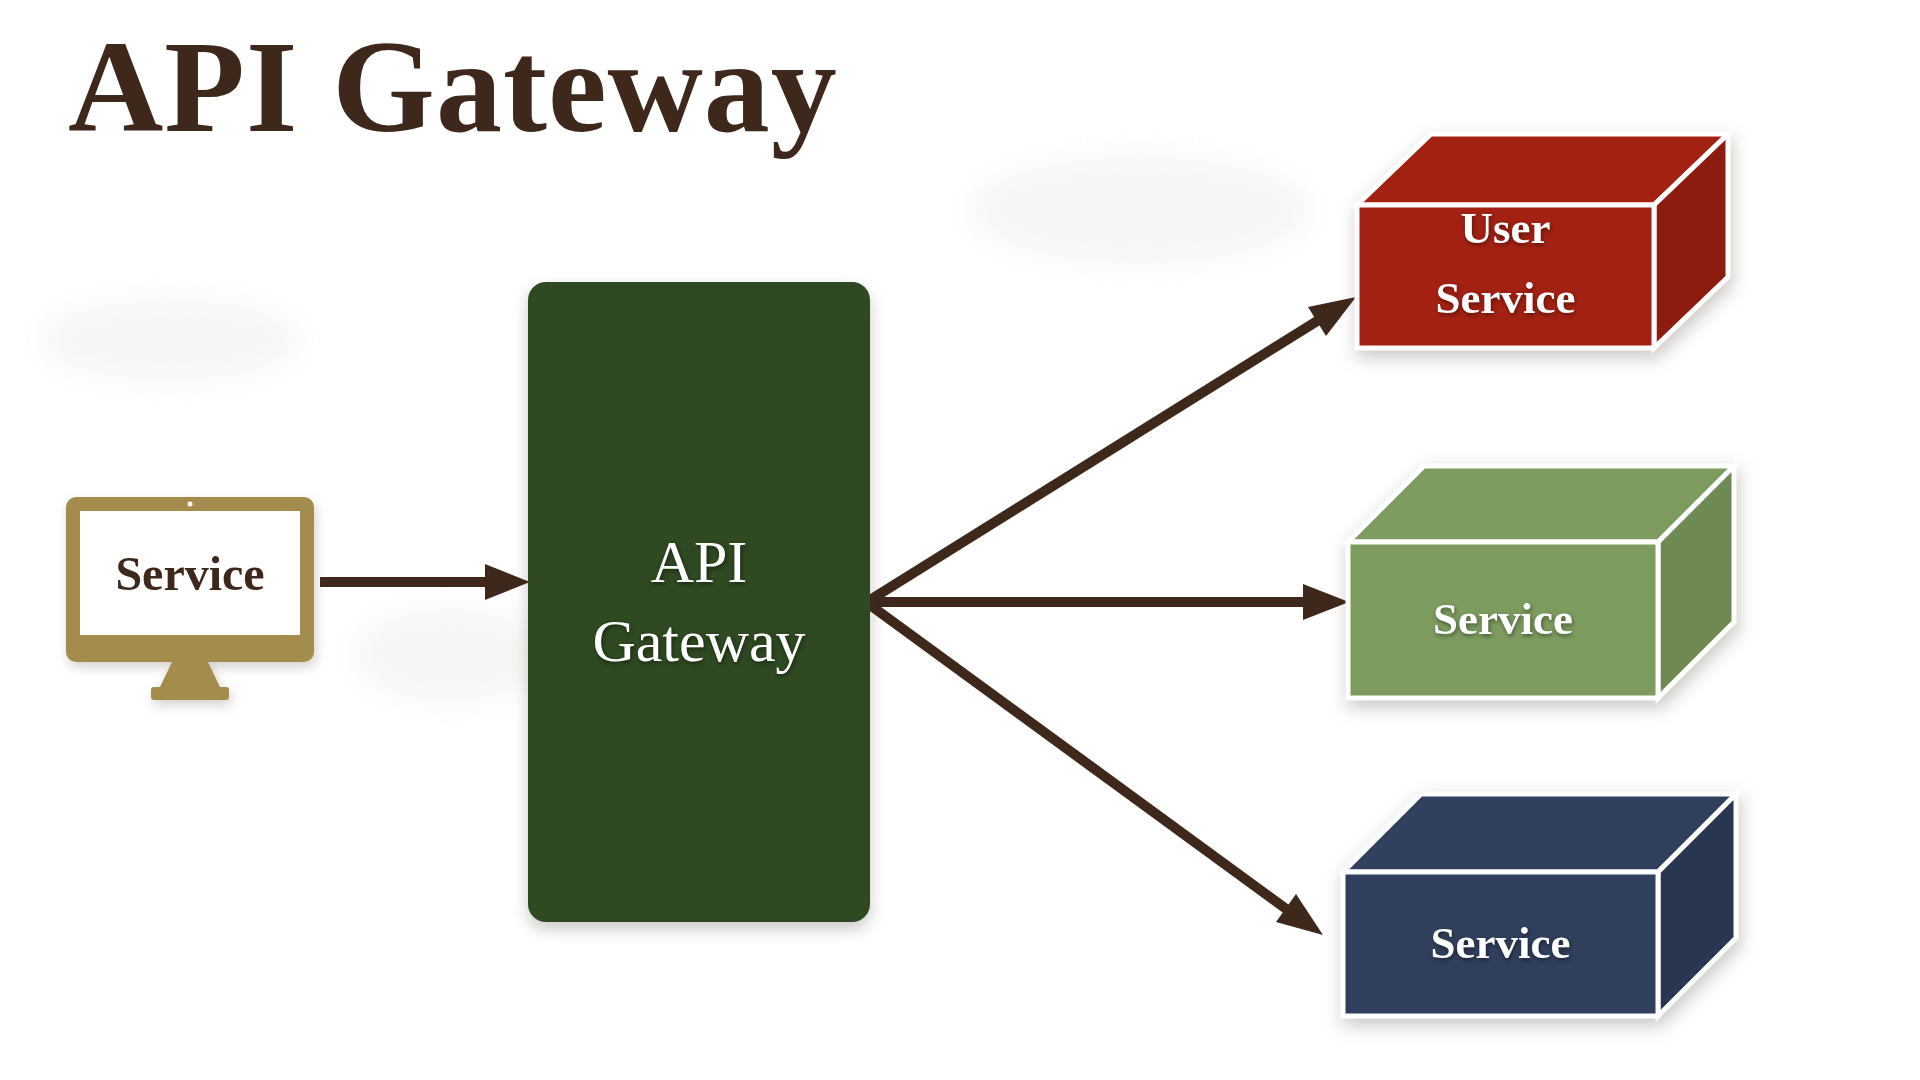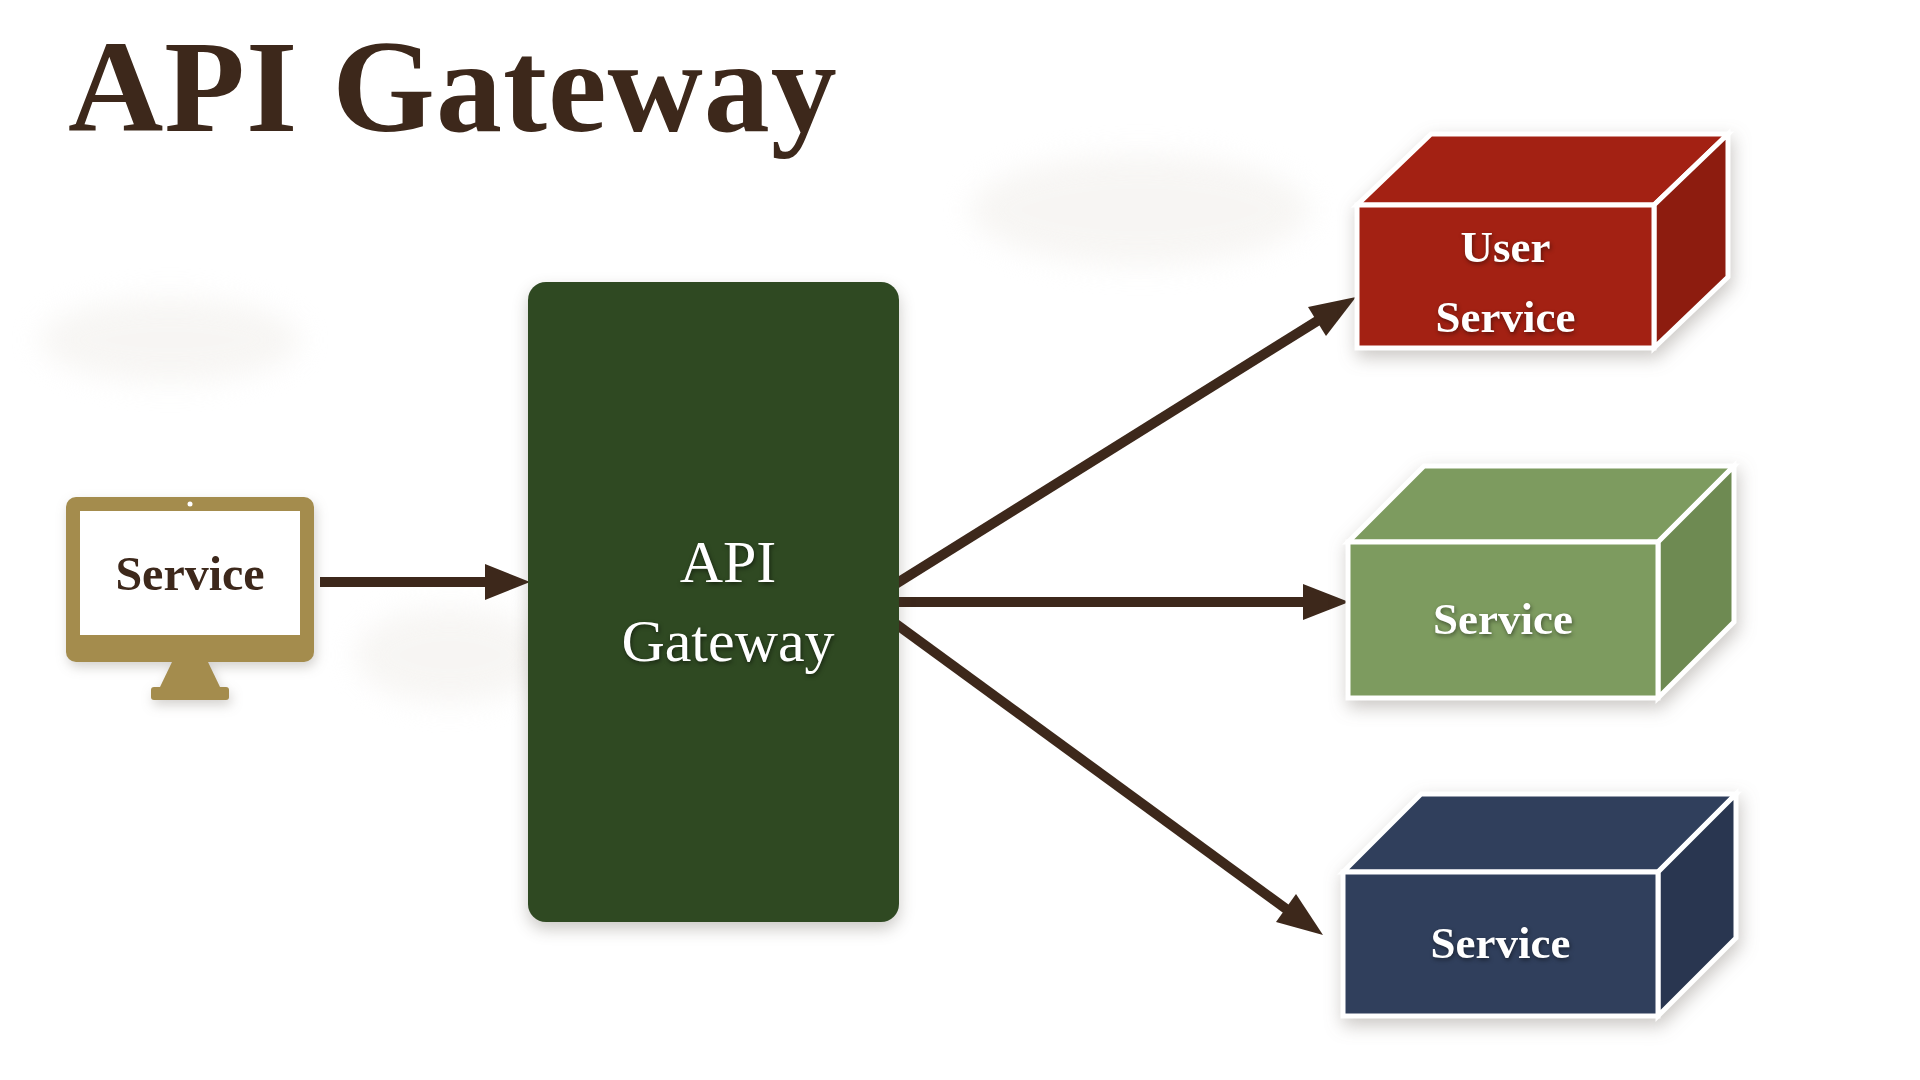--- a/index.html
+++ b/index.html
@@ -18,28 +18,27 @@
     display:flex;align-items:center;justify-content:center;
     font-size:48px;font-weight:bold;color:var(--brown,#3D281B);
   }
   .gateway-box{
     position:absolute;left:528px;top:282px;width:342px;height:640px;
     background:var(--gateway_green,#2F4922);border-radius:18px;
     box-shadow:0 7px 16px rgba(70,60,50,.28);
     display:flex;flex-direction:column;align-items:center;justify-content:center;
     color:#ffffff;font-size:60px;line-height:1.32;
     text-shadow:1px 2px 4px rgba(0,0,0,.5);
-    padding-left:29px;
   }
   .svc-label{
     position:absolute;display:flex;flex-direction:column;align-items:center;justify-content:center;
     color:#ffffff;font-size:45px;font-weight:bold;line-height:1.27;text-align:center;
     text-shadow:1px 2px 4px rgba(0,0,0,.45);
   }
-  .svc-label.user{left:1357px;top:211px;width:297px;height:143px;gap:12px;}
+  .svc-label.user{left:1357px;top:192px;width:297px;height:143px;gap:12px;}
   .svc-label.dept{left:1348px;top:542px;width:310px;height:156px;}
   .svc-label.pay{left:1343px;top:872px;width:315px;height:144px;}
   .cuboid{filter:drop-shadow(2px 7px 9px rgba(80,70,60,.30));}
   .monitor{filter:drop-shadow(2px 5px 6px rgba(80,70,60,.25));}
 </style>
 </head>
 <body>
 
 <div class="stage">
 

